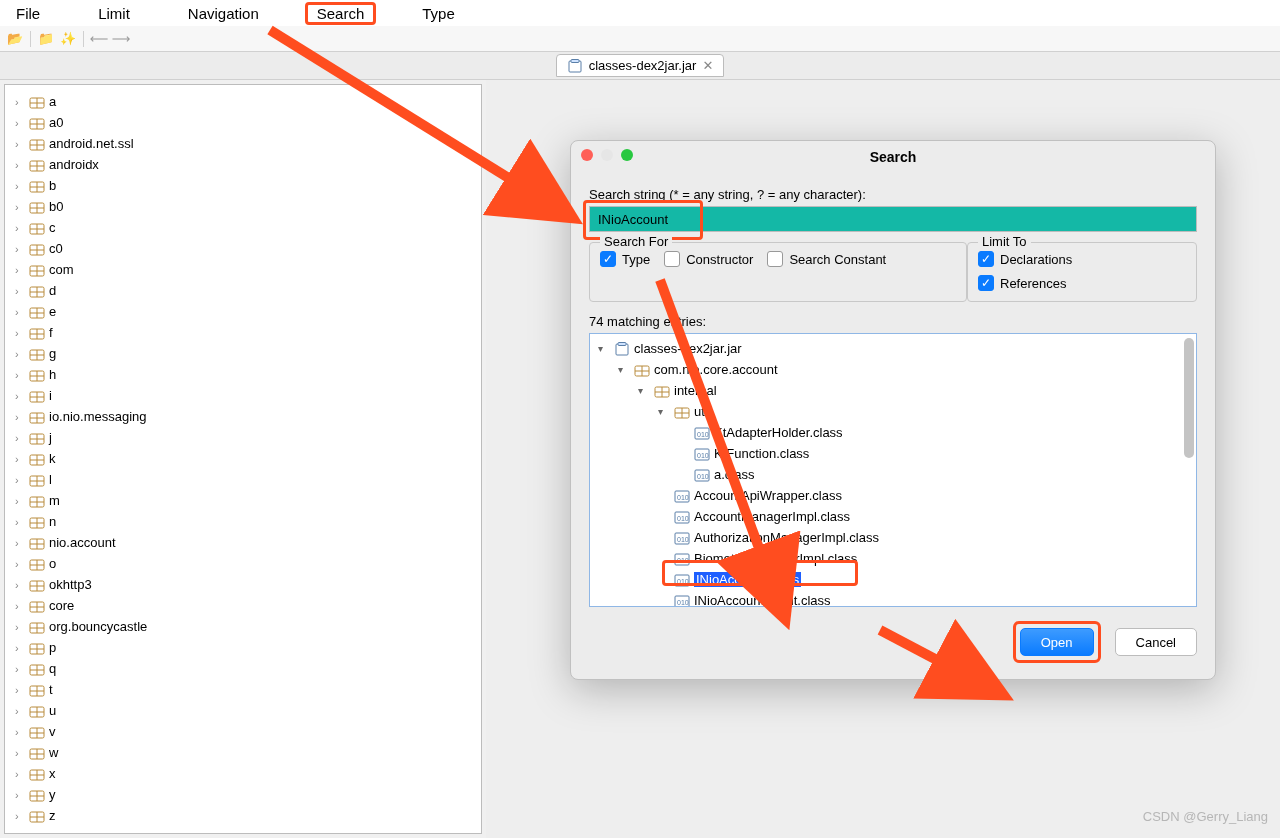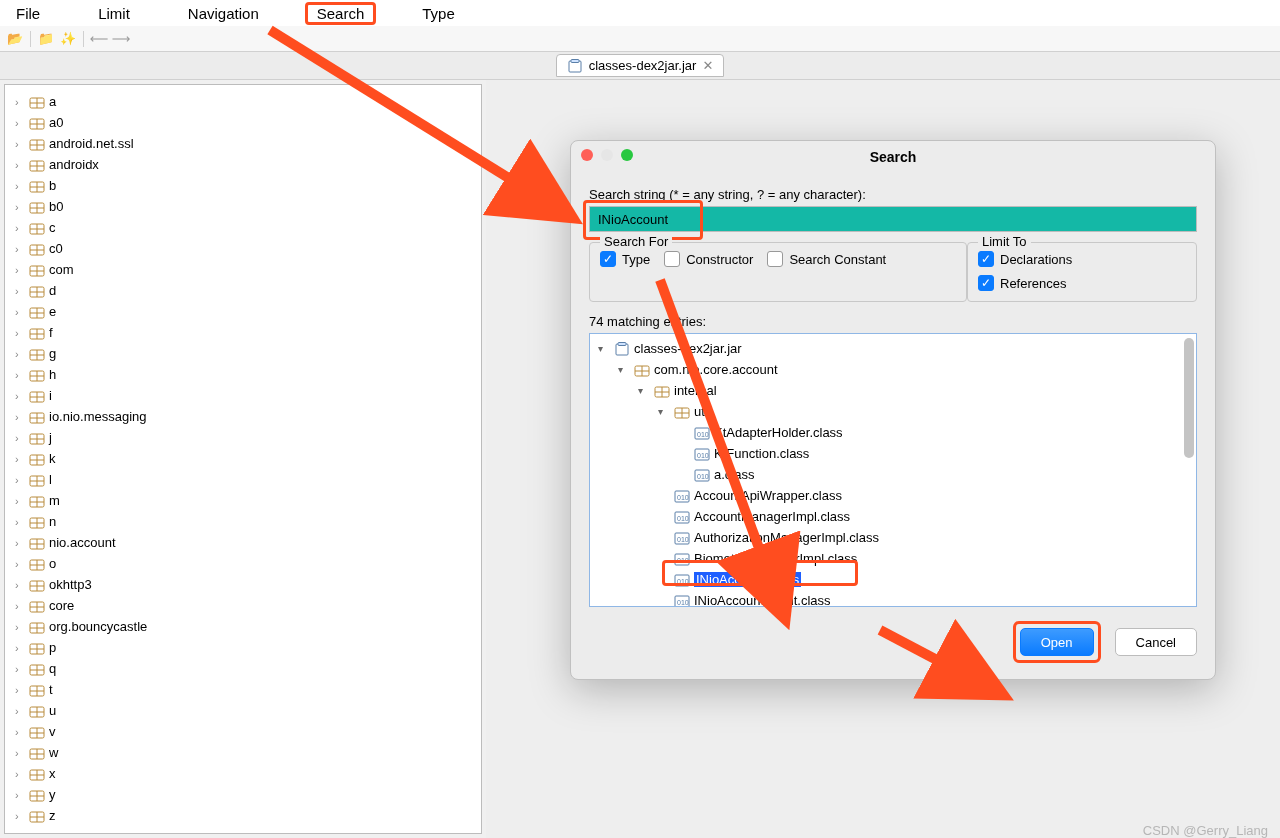--- a/index.html
+++ b/index.html
@@ -66,21 +66,21 @@
   .scrollthumb { position:absolute; right:2px; top:4px; width:10px; height:120px; background:#c4c4c4; border-radius:5px;}
 
   .dlg-buttons { display:flex; justify-content:flex-end; gap:14px; padding:0 18px 16px 0; align-items:center;}
   .btn { height:28px; padding:5px 20px; border-radius:5px; border:1px solid #bcbcbc; background:#fff; font-size:13px;}
   .btn.primary { background:linear-gradient(#3d9bff,#0a7bff); color:#fff; border-color:#0a7bff;}
   .hl-open { border:3px solid #ff4d1f; border-radius:6px; padding:4px;}
 
   
   svg.overlay { position:absolute; left:0; top:0; pointer-events:none; }
 
-  .watermark { position:absolute; right:12px; bottom:0; color:#b6b6b6; font-size:13px;}
+  .watermark { position:absolute; right:12px; bottom:14px; color:#b6b6b6; font-size:13px;}
 </style>
 </head>
 <body>
 
 <svg width="0" height="0" style="position:absolute">
   <defs>
     <g id="pkg-icon-g">
       <rect x="1" y="3" width="14" height="10" rx="1.5" fill="#fff" stroke="#b88a3a" stroke-width="1"></rect>
       <line x1="8" y1="3" x2="8" y2="13" stroke="#b88a3a"></line>
       <line x1="1" y1="8" x2="15" y2="8" stroke="#b88a3a"></line>

